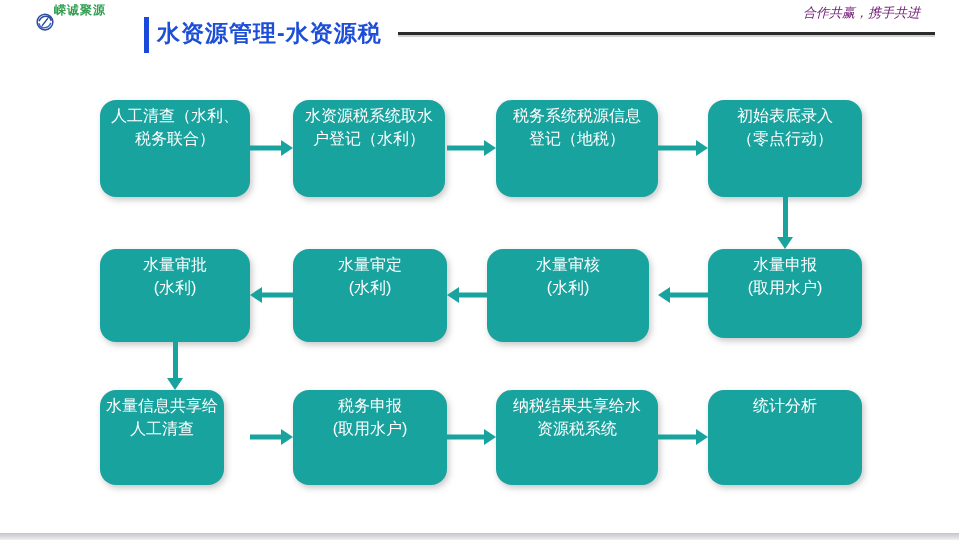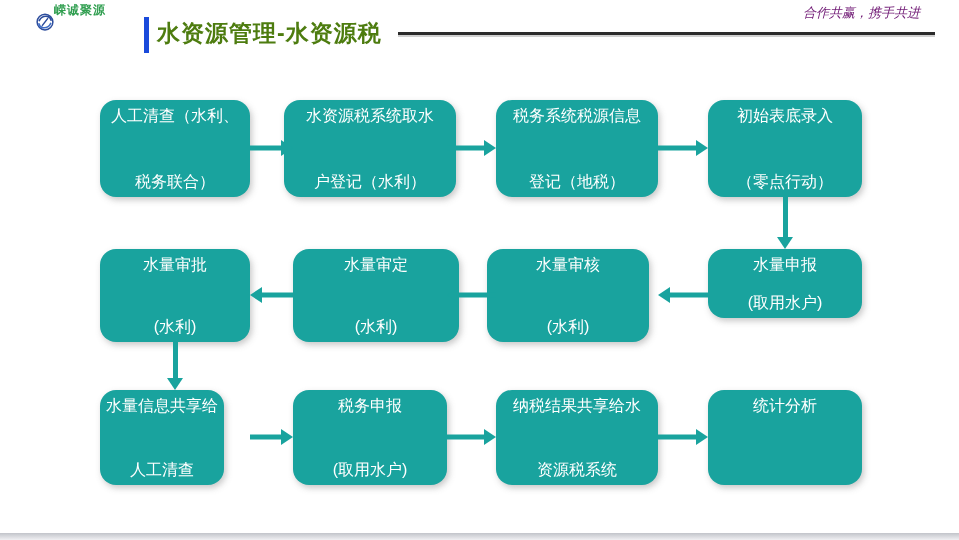--- a/index.html
+++ b/index.html
@@ -24,40 +24,40 @@
     margin-top:1px;
     font-size:12px;font-weight:bold;color:#2F9E4F;
     letter-spacing:1px;white-space:nowrap;
   }
   .title-accent{
     position:absolute;left:144px;top:17px;width:5px;height:36px;
     background:var(--blue);
   }
   .page-title{
     position:absolute;left:157px;top:18px;margin:0;
-    font-size:23px;font-weight:bold;color:#4d7c0f;
+    font-size:23px;font-weight:bold;color:#1d4ed8;
     letter-spacing:1px;white-space:nowrap;
   }
   .slogan{
     position:absolute;right:39px;top:4px;
     font-size:13px;font-style:italic;font-weight:500;color:#701a75;
     white-space:nowrap;
   }
   .header-rule{
     position:absolute;left:398px;top:32px;width:537px;height:3px;
     background:#2b2b2b;
     box-shadow:0 2px 0 rgba(170,170,170,.55);
   }
   
   .box{
     position:absolute;
     background:var(--teal);
     border-radius:16px;
     box-shadow:2px 3px 6px rgba(110,110,110,.38);
-    display:flex;flex-direction:column;justify-content:space-between;align-items:center;
+    display:flex;flex-direction:column;justify-content:flex-start;align-items:center;
     text-align:center;
     color:#ffffff;
     font-size:16px;line-height:1.45;
     padding:4px 6px;box-sizing:border-box;
   }
   .box span{display:block;}
   
   svg.arr{position:absolute;}
   svg.arr rect, svg.arr polygon{fill:var(--teal);}
   
@@ -83,42 +83,42 @@
 
   <div class="title-accent"></div>
   <h1 class="page-title">水资源管理-水资源税</h1>
   <div class="slogan">合作共赢，携手共进</div>
   <div class="header-rule"></div>
 
   <div class="box" style="left:100px;top:100px;width:150px;height:97px">
     <span>人工清查（水利、</span>
     <span>税务联合）</span>
   </div>
-  <div class="box" style="left:284px;top:100px;width:172px;height:97px">
+  <div class="box" style="left:293px;top:100px;width:152px;height:97px">
     <span>水资源税系统取水</span>
     <span>户登记（水利）</span>
   </div>
   <div class="box" style="left:496px;top:100px;width:162px;height:97px">
     <span>税务系统税源信息</span>
     <span>登记（地税）</span>
   </div>
   <div class="box" style="left:708px;top:100px;width:154px;height:97px">
     <span>初始表底录入</span>
     <span>（零点行动）</span>
   </div>
 
-  <div class="box" style="left:708px;top:249px;width:154px;height:69px">
+  <div class="box" style="left:708px;top:249px;width:154px;height:89px">
     <span>水量申报</span>
     <span>(取用水户)</span>
   </div>
   <div class="box" style="left:487px;top:249px;width:162px;height:93px">
     <span>水量审核</span>
     <span>(水利)</span>
   </div>
-  <div class="box" style="left:293px;top:249px;width:166px;height:93px">
+  <div class="box" style="left:293px;top:249px;width:154px;height:93px">
     <span>水量审定</span>
     <span>(水利)</span>
   </div>
   <div class="box" style="left:100px;top:249px;width:150px;height:93px">
     <span>水量审批</span>
     <span>(水利)</span>
   </div>
 
   <div class="box" style="left:100px;top:390px;width:124px;height:95px">
     <span>水量信息共享给</span>

